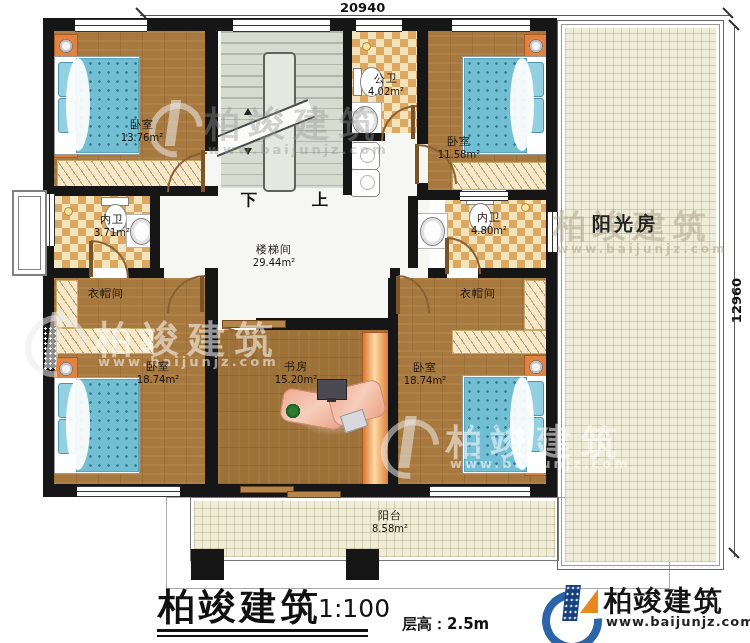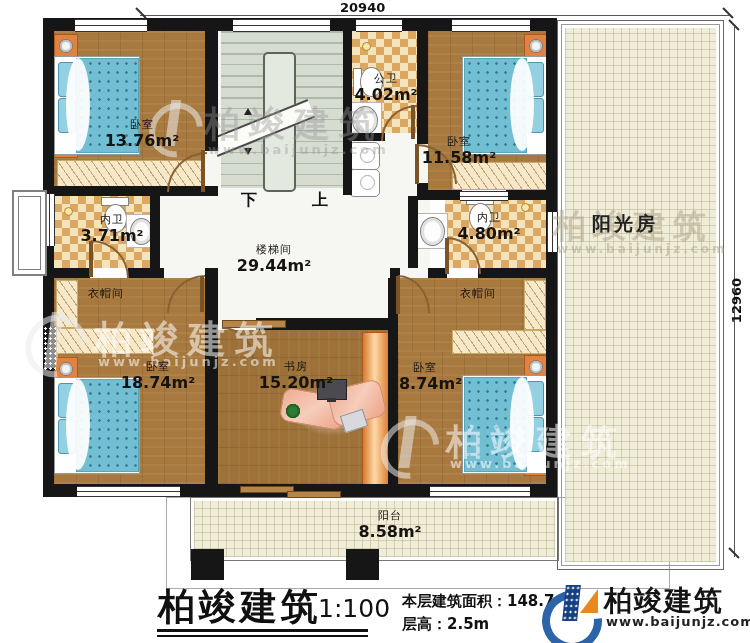--- a/index.html
+++ b/index.html
@@ -49,21 +49,21 @@
   .deskp{background:linear-gradient(135deg,#eeab92,#f7cdbb,#eba185);border:1px solid #d08e73;border-radius:10px;}
   .orangepanel{background:linear-gradient(90deg,#d9792e,#ffd9a6 45%,#d9792e);border:1px solid #a85a22;}
   
   .arcTL{border-top:2px solid #8a6134;border-left:2px solid #8a6134;border-top-left-radius:100%;}
   .arcTR{border-top:2px solid #8a6134;border-right:2px solid #8a6134;border-top-right-radius:100%;}
   .leaf{background:#7a5327;}
   .slide{background:#b5854a;border:1px solid #6e4a1e;}
   
   .rlabel{transform:translateX(-50%);text-align:center;color:#171310;line-height:1.15;white-space:nowrap;}
   .rname{font-size:11px;font-weight:400;letter-spacing:1px;}
-  .rarea{font-size:16px;font-weight:700;text-align:center;}
+  .rarea{font-size:10px;font-weight:400;text-align:center;}
   .biglabel{font-size:19px;font-weight:700;letter-spacing:3px;color:#222;}
   .updown{font-size:16px;font-weight:700;color:#111;}
   
   .wm{pointer-events:none;}
   .wmtext{font-size:36px;font-weight:700;letter-spacing:9px;white-space:nowrap;}
   .wmsite{font-size:13px;font-weight:700;letter-spacing:3px;white-space:nowrap;}
   .wmglyph{border:6px solid rgba(235,235,235,.55);border-right-color:transparent;border-radius:50%;transform:rotate(40deg);}
   .wmbar{position:absolute;background:rgba(235,235,235,.55);}
   .wm-gray{color:rgba(150,150,150,.42);}
   .wm-sand{color:rgba(176,168,138,.55);}
@@ -342,21 +342,20 @@
   <div class="abs dimtext" style="left:340px;top:0px;">20940</div>
   <div class="abs dimline" style="left:734px;top:27px;width:1px;height:530px;"></div>
   <div class="abs tick" style="left:727px;top:24px;width:14px;height:2px;"></div>
   <div class="abs tick" style="left:727px;top:552px;width:14px;height:2px;"></div>
   <div class="abs dimtext" style="left:706px;top:293px;width:60px;transform:rotate(-90deg);text-align:center;">12960</div>
 
   <div class="abs tmain" style="left:158px;top:582px;">柏竣建筑</div>
   <div class="abs tscale" style="left:318px;top:594px;">1:100</div>
   <div class="abs" style="left:157px;top:629px;width:211px;height:3px;background:#111;"></div>
   <div class="abs" style="left:157px;top:635px;width:211px;height:2px;background:#111;"></div>
-  <div class="abs tinfo" style="left:402px;top:592px;">本层建筑面积：148.7</div>
   <div class="abs tinfo" style="left:402px;top:615px;">层高：2.5m</div>
 
   <div class="abs" style="left:540px;top:583px;width:62px;height:58px;">
     <div class="abs" style="left:2px;top:8px;width:44px;height:44px;border-radius:50%;border:8px solid #2b64a8;border-top-color:transparent;transform:rotate(40deg);"></div>
     <div class="abs" style="left:24px;top:2px;width:15px;height:36px;background:#16417e;transform:skewX(-6deg);background-image:radial-gradient(circle,#fff 1px,transparent 1.3px);background-size:5px 6px;"></div>
     <div class="abs" style="left:40px;top:6px;width:18px;height:24px;background:#e8891d;clip-path:polygon(0 100%,100% 0,100% 100%);"></div>
   </div>
   <div class="abs logoname" style="left:604px;top:582px;">柏竣建筑</div>
   <div class="abs logosite" style="left:606px;top:614px;">www.baijunjz.com</div>
 

